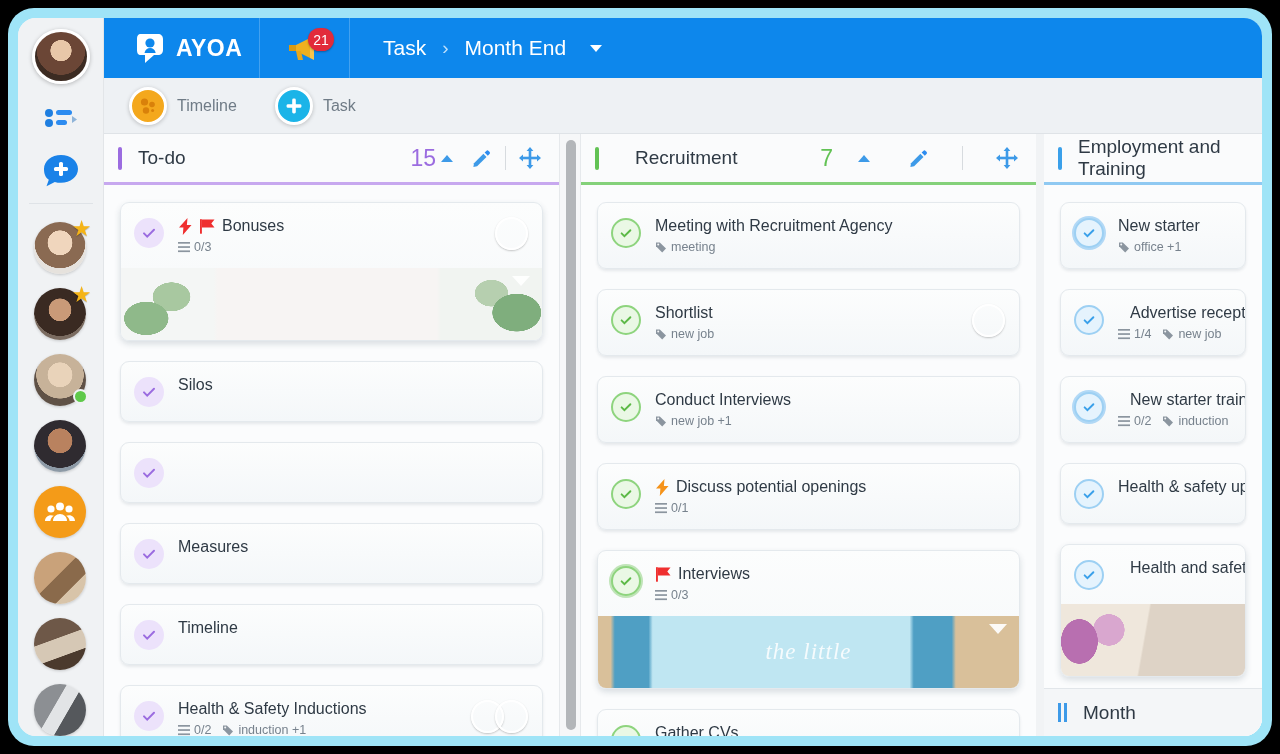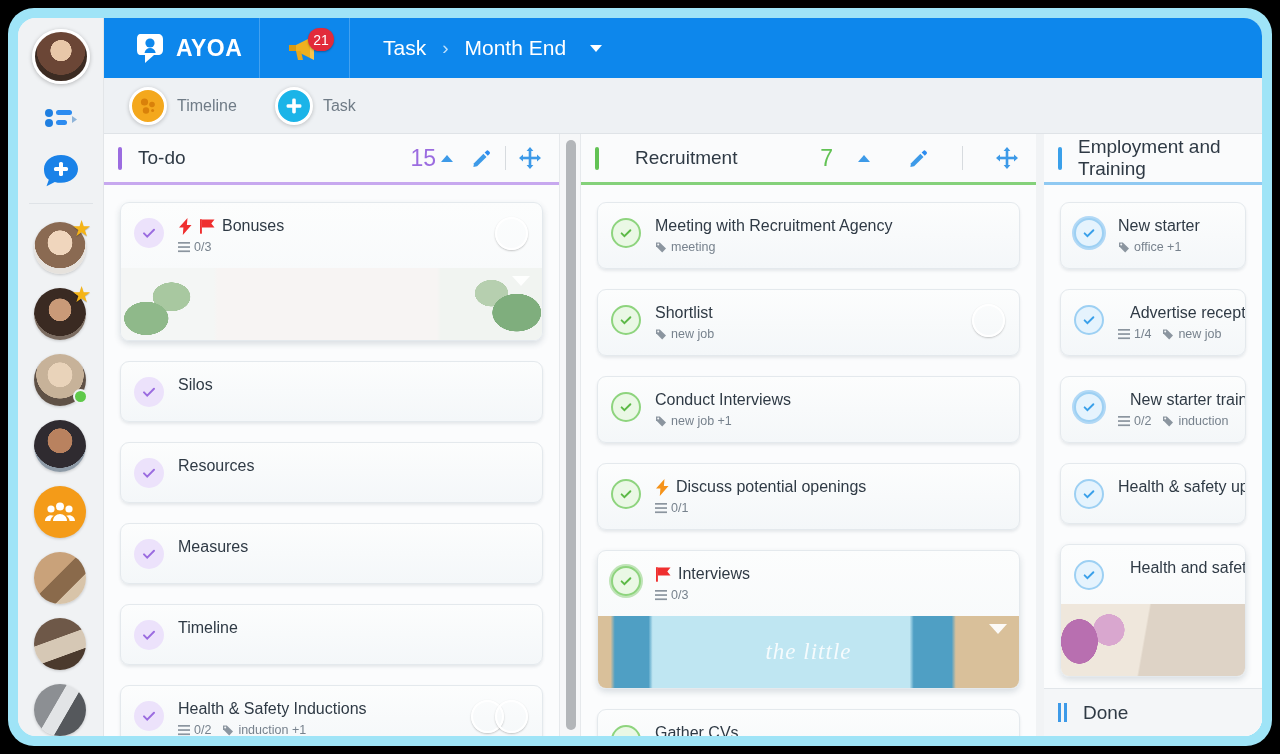--- a/index.html
+++ b/index.html
@@ -513,25 +513,20 @@
             </div>
           </div>
 
           <div class="card">
             <div class="card-row">
               <span class="chk purple">
                 <svg width="16" height="16" viewBox="0 0 16 16">
                       <path d="M3 8.4l3.2 3.2L13 4.8" stroke="#9b6ce0" stroke-width="2" fill="none" stroke-linecap="round"></path>
                     </svg>
               </span>
-              <div class="card-main">
-                <div class="card-title-row">
-                  <span class="card-title">Resources</span>
-                </div>
-              </div>
             </div>
           </div>
 
           <div class="card">
             <div class="card-row">
               <span class="chk purple">
                 <svg width="16" height="16" viewBox="0 0 16 16">
                       <path d="M3 8.4l3.2 3.2L13 4.8" stroke="#9b6ce0" stroke-width="2" fill="none" stroke-linecap="round"></path>
                     </svg>
               </span>
@@ -930,20 +925,20 @@
             <div class="card-img img-flower"></div>
           </div>
 
         </div>
 
         <div class="done-bar">
           <span class="pause-ico">
                 <i></i>
                 <i></i>
               </span>
-          <span class="done-label">Done</span>
+          <span class="done-label">Month</span>
         </div>
       </div>
 
     </div>
   </div>
 </div>
 </div>
 
 </body></html>

